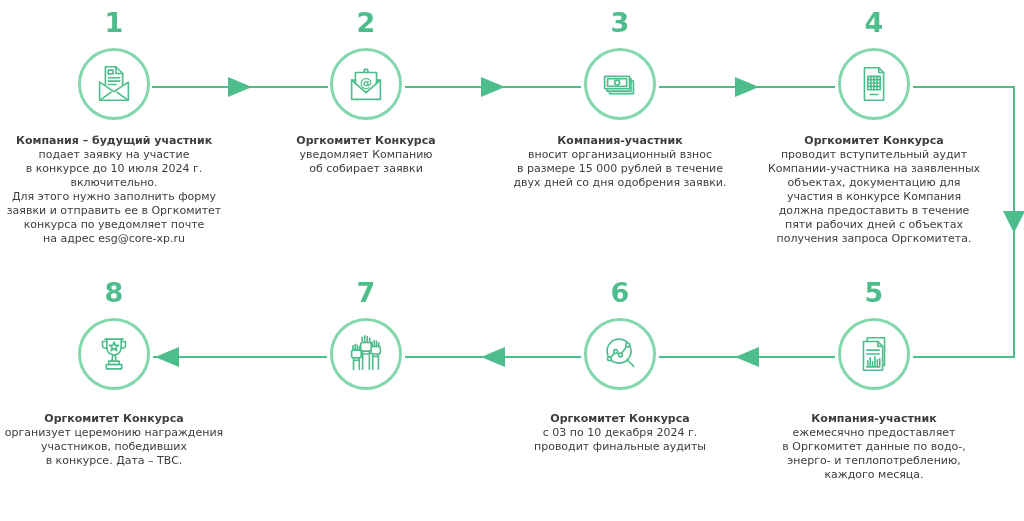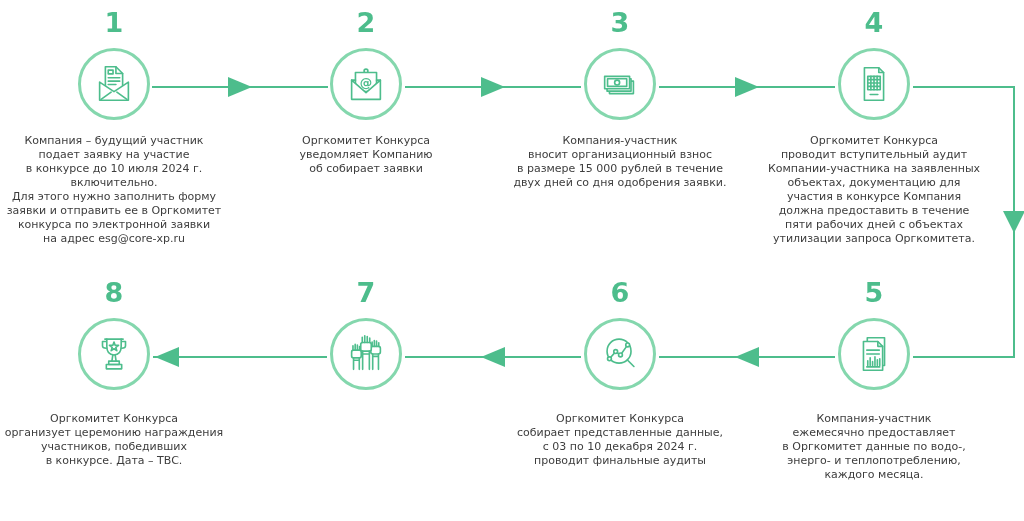--- a/index.html
+++ b/index.html
@@ -12,21 +12,21 @@
   body{font-family:"DejaVu Sans",sans-serif;}
   .canvas{position:relative;width:1024px;height:521px;background:#fff;overflow:hidden}
 
   .step{position:absolute;width:252px;text-align:center}
   .num{font-size:27px;line-height:34px;font-weight:bold;color:var(--accent)}
   .circle{width:72px;height:72px;border:3px solid var(--circle-border);border-radius:50%;
           background:#fff;margin:8px auto 0;display:flex;align-items:center;justify-content:center}
   .circle svg{width:46px;height:46px;color:var(--accent)}
   .txt{margin-top:14px;font-size:11px;line-height:14px;color:var(--text)}
   .row2 .txt{margin-top:22px}
-  .txt .line span.b{font-weight:normal}
+  .txt .line span.b{font-weight:bold}
 
   .hline,.vline{position:absolute;background:var(--accent)}
   .hline{height:2px}
   .vline{width:2px}
   .tri{position:absolute;width:0;height:0}
   .tri-right{border-top:10px solid transparent;border-bottom:10px solid transparent;border-left:24px solid var(--accent)}
   .tri-left{border-top:10px solid transparent;border-bottom:10px solid transparent;border-right:24px solid var(--accent)}
   .tri-down{border-left:11px solid transparent;border-right:11px solid transparent;border-top:22px solid var(--accent)}
 
   svg path,svg rect,svg circle,svg polygon,svg polyline{
@@ -70,21 +70,21 @@
         <path d="M10.5,40 L21,32.5 M37.5,40 L27,32.5"></path>
       </svg>
     </div>
     <div class="txt">
         <div class="line"><span class="b">Компания – будущий участник</span></div>
         <div class="line"><span>подает заявку на участие</span></div>
         <div class="line"><span>в конкурсе до 10 июля 2024 г.</span></div>
         <div class="line"><span>включительно.</span></div>
         <div class="line"><span>Для этого нужно заполнить форму</span></div>
         <div class="line"><span>заявки и отправить ее в Оргкомитет</span></div>
-        <div class="line"><span>конкурса по электронной заявки</span></div>
+        <div class="line"><span>конкурса по уведомляет почте</span></div>
         <div class="line"><span>на адрес esg@core-xp.ru</span></div>
       </div>
   </div>
 
   <div class="step" style="left:240px;top:6px">
     <div class="num">2</div>
     <div class="circle">
       <svg viewBox="0 0 48 48">
         <circle cx="24" cy="10.5" r="2"></circle>
         <rect class="wf" x="13" y="12" width="22" height="20"></rect>
@@ -132,21 +132,21 @@
       </svg>
     </div>
     <div class="txt">
         <div class="line"><span class="b">Оргкомитет Конкурса</span></div>
         <div class="line"><span>проводит вступительный аудит</span></div>
         <div class="line"><span>Компании-участника на заявленных</span></div>
         <div class="line"><span>объектах, документацию для</span></div>
         <div class="line"><span>участия в конкурсе Компания</span></div>
         <div class="line"><span>должна предоставить в течение</span></div>
         <div class="line"><span>пяти рабочих дней с объектах</span></div>
-        <div class="line"><span>утилизации запроса Оргкомитета.</span></div>
+        <div class="line"><span>получения запроса Оргкомитета.</span></div>
       </div>
   </div>
 
   <div class="step row2" style="left:748px;top:276px">
     <div class="num">5</div>
     <div class="circle">
       <svg viewBox="0 0 48 48">
         <rect class="wf" x="17" y="7" width="18" height="29"></rect>
         <path class="wf" d="M13,11 H28 L33,16 V41 H13 Z"></path>
         <path d="M28,11 V16 H33"></path>
@@ -172,21 +172,20 @@
         <path d="M32,30.5 L38.5,37" stroke-width="3.2"></path>
         <path d="M13,29 L19.5,21.5 L24.5,25 L32,14.5"></path>
         <circle class="wf" cx="13" cy="29" r="2"></circle>
         <circle class="wf" cx="19.5" cy="21.5" r="2"></circle>
         <circle class="wf" cx="24.5" cy="25" r="2"></circle>
         <circle class="wf" cx="32" cy="14.5" r="2"></circle>
       </svg>
     </div>
     <div class="txt">
         <div class="line"><span class="b">Оргкомитет Конкурса</span></div>
-        <div class="line"><span>собирает представленные данные,</span></div>
         <div class="line"><span>с 03 по 10 декабря 2024 г.</span></div>
         <div class="line"><span>проводит финальные аудиты</span></div>
       </div>
   </div>
 
   <div class="step row2" style="left:240px;top:276px">
     <div class="num">7</div>
     <div class="circle">
       <svg viewBox="0 0 48 48">
 

